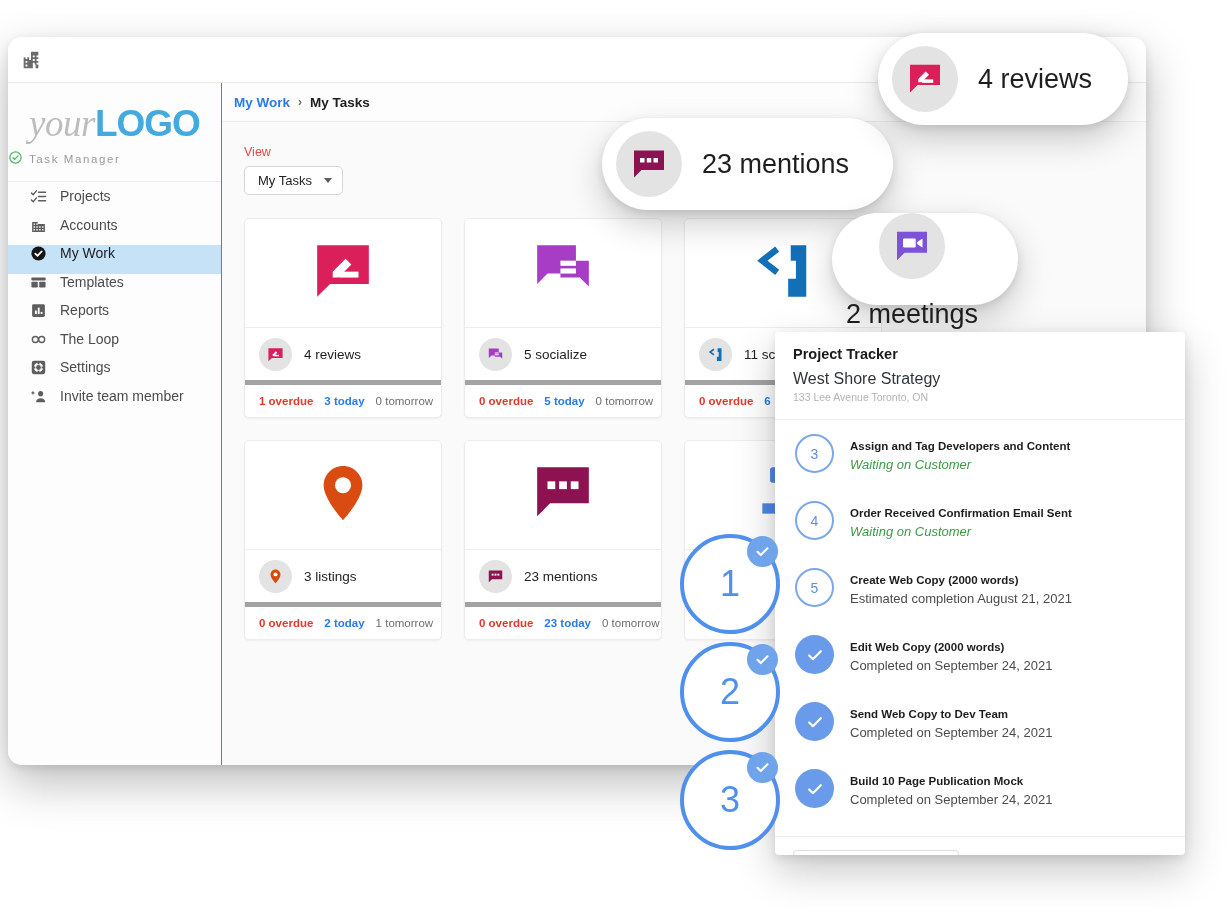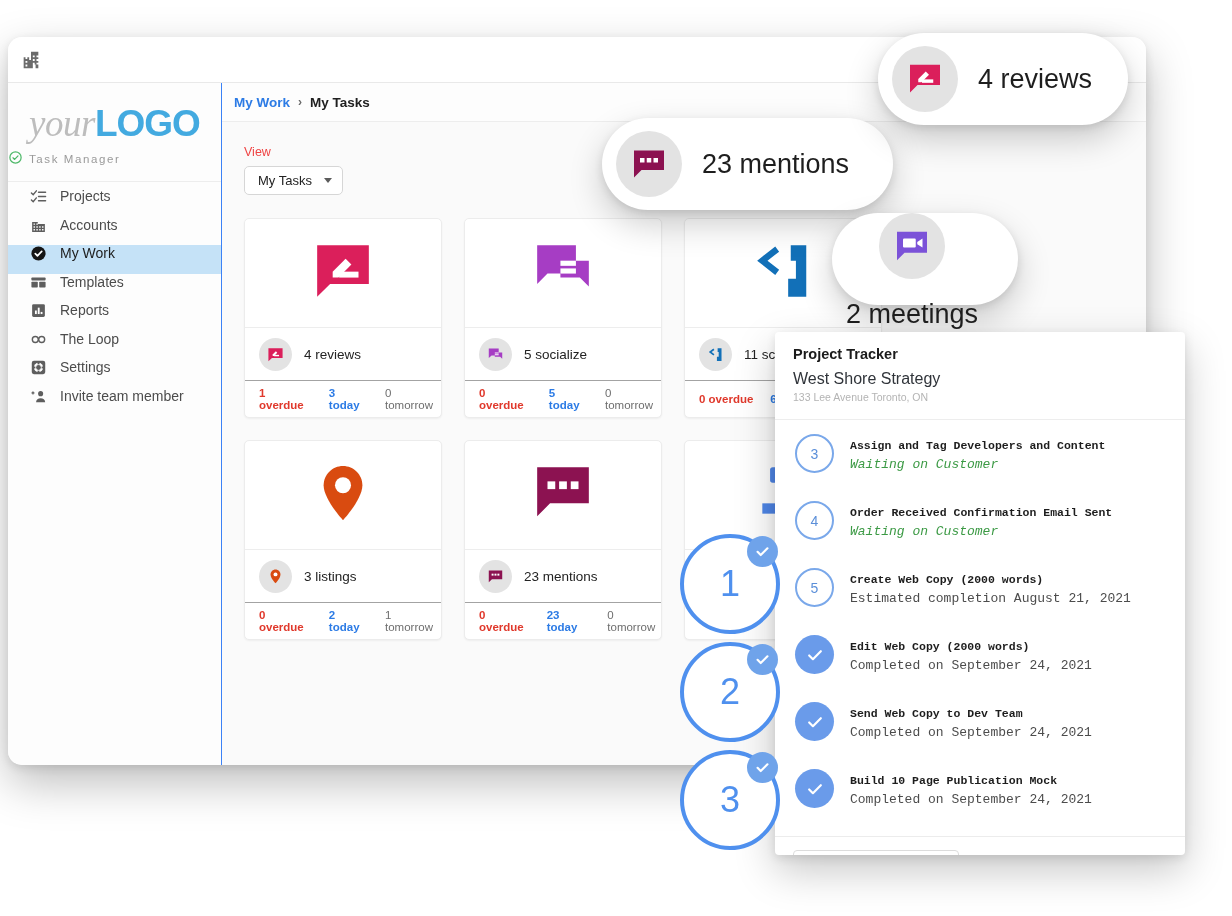--- a/index.html
+++ b/index.html
@@ -75,21 +75,21 @@
   .card {
     background:#fff; border:1px solid #ececec; border-radius:5px; overflow:hidden;
     box-shadow: 0 1px 2px rgba(0,0,0,.05);
   }
   .card-art { height: 108px; display:flex; align-items:center; justify-content:center; }
   .card-art svg { width: 62px; height: 62px; }
   .card-mid { border-top:1px solid #ededed; height:53px; display:flex; align-items:center; gap:12px; padding-left:14px; }
   .mini-badge { width:33px;height:33px;border-radius:50%;background:#e3e3e3;display:flex;align-items:center;justify-content:center;flex:0 0 33px; }
   .mini-badge svg { width:17px;height:17px; }
   .card-title { font-size:13.5px; color:#232323; }
-  .card-foot { border-top:1px solid #a3a3a3; height:37px; display:flex; align-items:center; gap:17px; padding-left:14px; font-size:11.5px; }
+  .card-foot { border-top:5px solid #a3a3a3; height:37px; display:flex; align-items:center; gap:11px; padding-left:14px; font-size:11.5px; }
   .st-over { color:#e0392c; font-weight:700; }
   .st-today { color:#2c7be5; font-weight:700; }
   .st-tom { color:#6e6e6e; }
 
   
   .pill {
     position:absolute; display:flex; align-items:center; gap:20px;
     background:#fff; border-radius:999px; padding:0 36px 0 14px; height:92px;
     box-shadow: 0 14px 34px rgba(0,0,0,.20), 0 3px 9px rgba(0,0,0,.10);
   }
@@ -133,21 +133,21 @@
   .tr-num {
     width:39px;height:39px;border-radius:50%;flex:0 0 39px;
     border:2px solid #7aa8ea; color:#5b8fd9; background:#fff;
     display:flex;align-items:center;justify-content:center;font-size:14px;
   }
   .tr-done {
     width:39px;height:39px;border-radius:50%;flex:0 0 39px;background:#6a9bea;
     display:flex;align-items:center;justify-content:center;
   }
   .tr-done svg { width:20px;height:20px; }
-  .tr-txt { padding-top:2px;font-family:Liberation Mono, monospace; }
+  .tr-txt { padding-top:2px; }
   .tr-name { font-size:11.5px; font-weight:700; color:#1d1d1d; }
   .tr-meta { font-size:13px; color:#4c4c4c; margin-top:3px; }
   .tr-meta.waiting { color:#3c9a45; font-style:italic; }
   .tr-foot { border-top:1px solid #ececec; padding: 13px 18px; }
   .tr-btn {
     display:inline-block; border:1px solid #dcdcdc; border-radius:4px; background:#fff;
     padding: 9px 15px; color:#4e95f0; font-size:13px; font-weight:700; cursor:pointer;
   }
 </style>
 </head>

